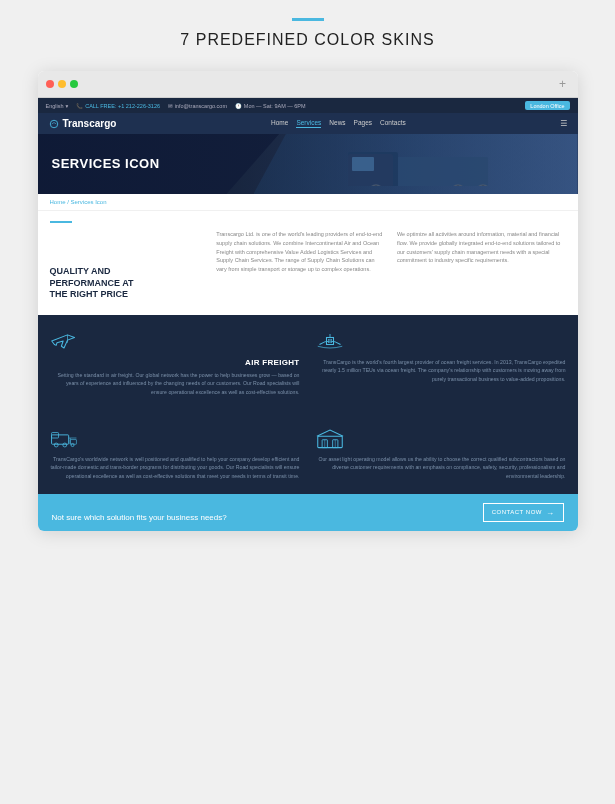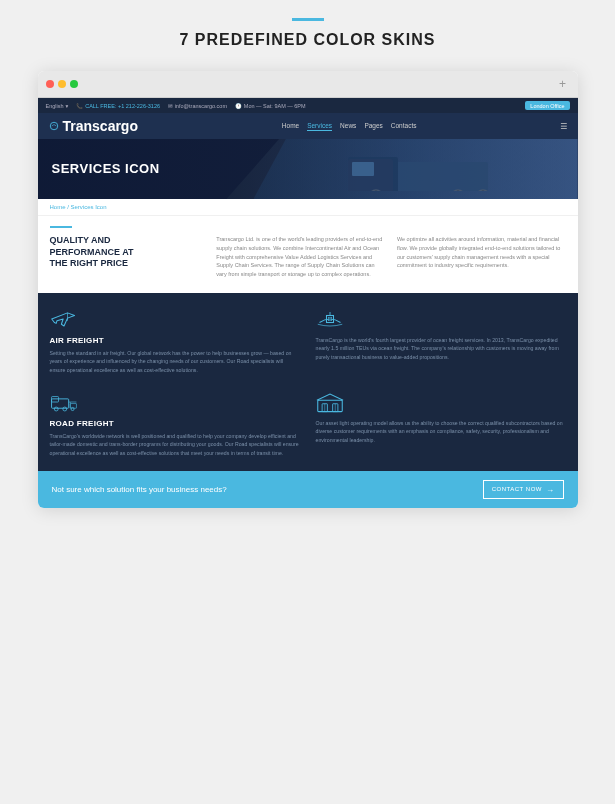--- a/index.html
+++ b/index.html
@@ -23,21 +23,21 @@
       padding: 18px 0 10px 0;
     }
     .accent-bar {
       width: 32px;
       height: 3px;
       background: #4ab8e0;
       margin-bottom: 10px;
     }
     .main-title {
       font-size: 16px;
-      font-weight: 700;
+      font-weight: 400;
       letter-spacing: 1px;
       color: #222;
       text-align: center;
       margin-bottom: 12px;
     }
 
     
     .browser-frame {
       width: 540px;
       background: #fff;
@@ -109,21 +109,21 @@
 
     
     .main-nav {
       background: #1e3050;
       padding: 5px 10px;
       display: flex;
       align-items: center;
       justify-content: space-between;
     }
     .logo {
-      font-size: 14px;
+      font-size: 10px;
       font-weight: 700;
       color: #fff;
       display: flex;
       align-items: center;
       gap: 3px;
     }
     .logo-icon {
       width: 12px;
       height: 10px;
       display: inline-flex;
@@ -197,20 +197,21 @@
       background: #4ab8e0;
       margin-bottom: 7px;
     }
     .content-cols {
       display: flex;
       gap: 12px;
     }
     .col-left {
       width: 30%;
       flex-shrink: 0;
+      margin-top: 36px;
     }
     .quality-title {
       font-size: 9px;
       font-weight: 700;
       color: #1a2840;
       line-height: 1.3;
       text-transform: uppercase;
     }
     .col-mid, .col-right {
       flex: 1;
@@ -220,21 +221,22 @@
       color: #888;
       line-height: 1.6;
     }
 
     
     .services-section {
       background: #1a2840;
       padding: 14px 12px;
       display: grid;
       grid-template-columns: 1fr 1fr;
-      gap: 16px 16px;
+      gap: 30px 16px;
+      text-align: right;
     }
     .service-item {
       display: flex;
       flex-direction: column;
     }
     .service-icon {
       width: 28px;
       height: 24px;
       margin-bottom: 5px;
     }
@@ -250,21 +252,21 @@
       font-size: 5.2px;
       color: #7a8fa8;
       line-height: 1.6;
     }
 
     
     .cta-bar {
       background: #4ab8e0;
       padding: 9px 14px;
       display: flex;
-      align-items: center;
+      align-items: flex-end;
       justify-content: space-between;
     }
     .cta-text {
       font-size: 8px;
       color: #fff;
       font-weight: 400;
     }
     .cta-btn {
       border: 1.5px solid #fff;
       color: #fff;
@@ -416,21 +418,20 @@
       <svg class="service-icon" viewBox="0 0 36 24" width="36" height="24">
         <rect x="2" y="8" width="22" height="12" rx="1" fill="none" stroke="#4ab8e0" stroke-width="1.2"></rect>
         <rect x="2" y="5" width="9" height="7" rx="1" fill="none" stroke="#4ab8e0" stroke-width="1"></rect>
         <circle cx="8" cy="21" r="2.5" fill="none" stroke="#4ab8e0" stroke-width="1"></circle>
         <circle cx="19" cy="21" r="2.5" fill="none" stroke="#4ab8e0" stroke-width="1"></circle>
         <line x1="24" y1="12" x2="34" y2="12" stroke="#4ab8e0" stroke-width="0.8"></line>
         <line x1="26" y1="12" x2="26" y2="20" stroke="#4ab8e0" stroke-width="0.8"></line>
         <rect x="26" y="14" width="8" height="6" rx="0.5" fill="none" stroke="#4ab8e0" stroke-width="0.8"></rect>
         <circle cx="29" cy="21" r="2" fill="none" stroke="#4ab8e0" stroke-width="1"></circle>
       </svg>
-      <div class="service-title">ROAD FREIGHT</div>
       <p class="service-text">TransCargo's worldwide network is well positioned and qualified to help your company develop efficient and tailor-made domestic and trans-border programs for distributing your goods. Our Road specialists will ensure operational excellence as well as cost-effective solutions that meet your needs in terms of transit time.</p>
     </div>
 
     <div class="service-item">
       <svg class="service-icon" viewBox="0 0 32 24" width="32" height="24">
         <rect x="2" y="10" width="28" height="13" rx="1" fill="none" stroke="#4ab8e0" stroke-width="1.2"></rect>
         <path d="M1 10 L16 3 L31 10" fill="none" stroke="#4ab8e0" stroke-width="1.2"></path>
         <rect x="7" y="14" width="6" height="9" rx="0.5" fill="none" stroke="#4ab8e0" stroke-width="1"></rect>
         <rect x="19" y="14" width="6" height="9" rx="0.5" fill="none" stroke="#4ab8e0" stroke-width="1"></rect>
         <line x1="10" y1="14" x2="10" y2="23" stroke="#4ab8e0" stroke-width="0.6"></line>

